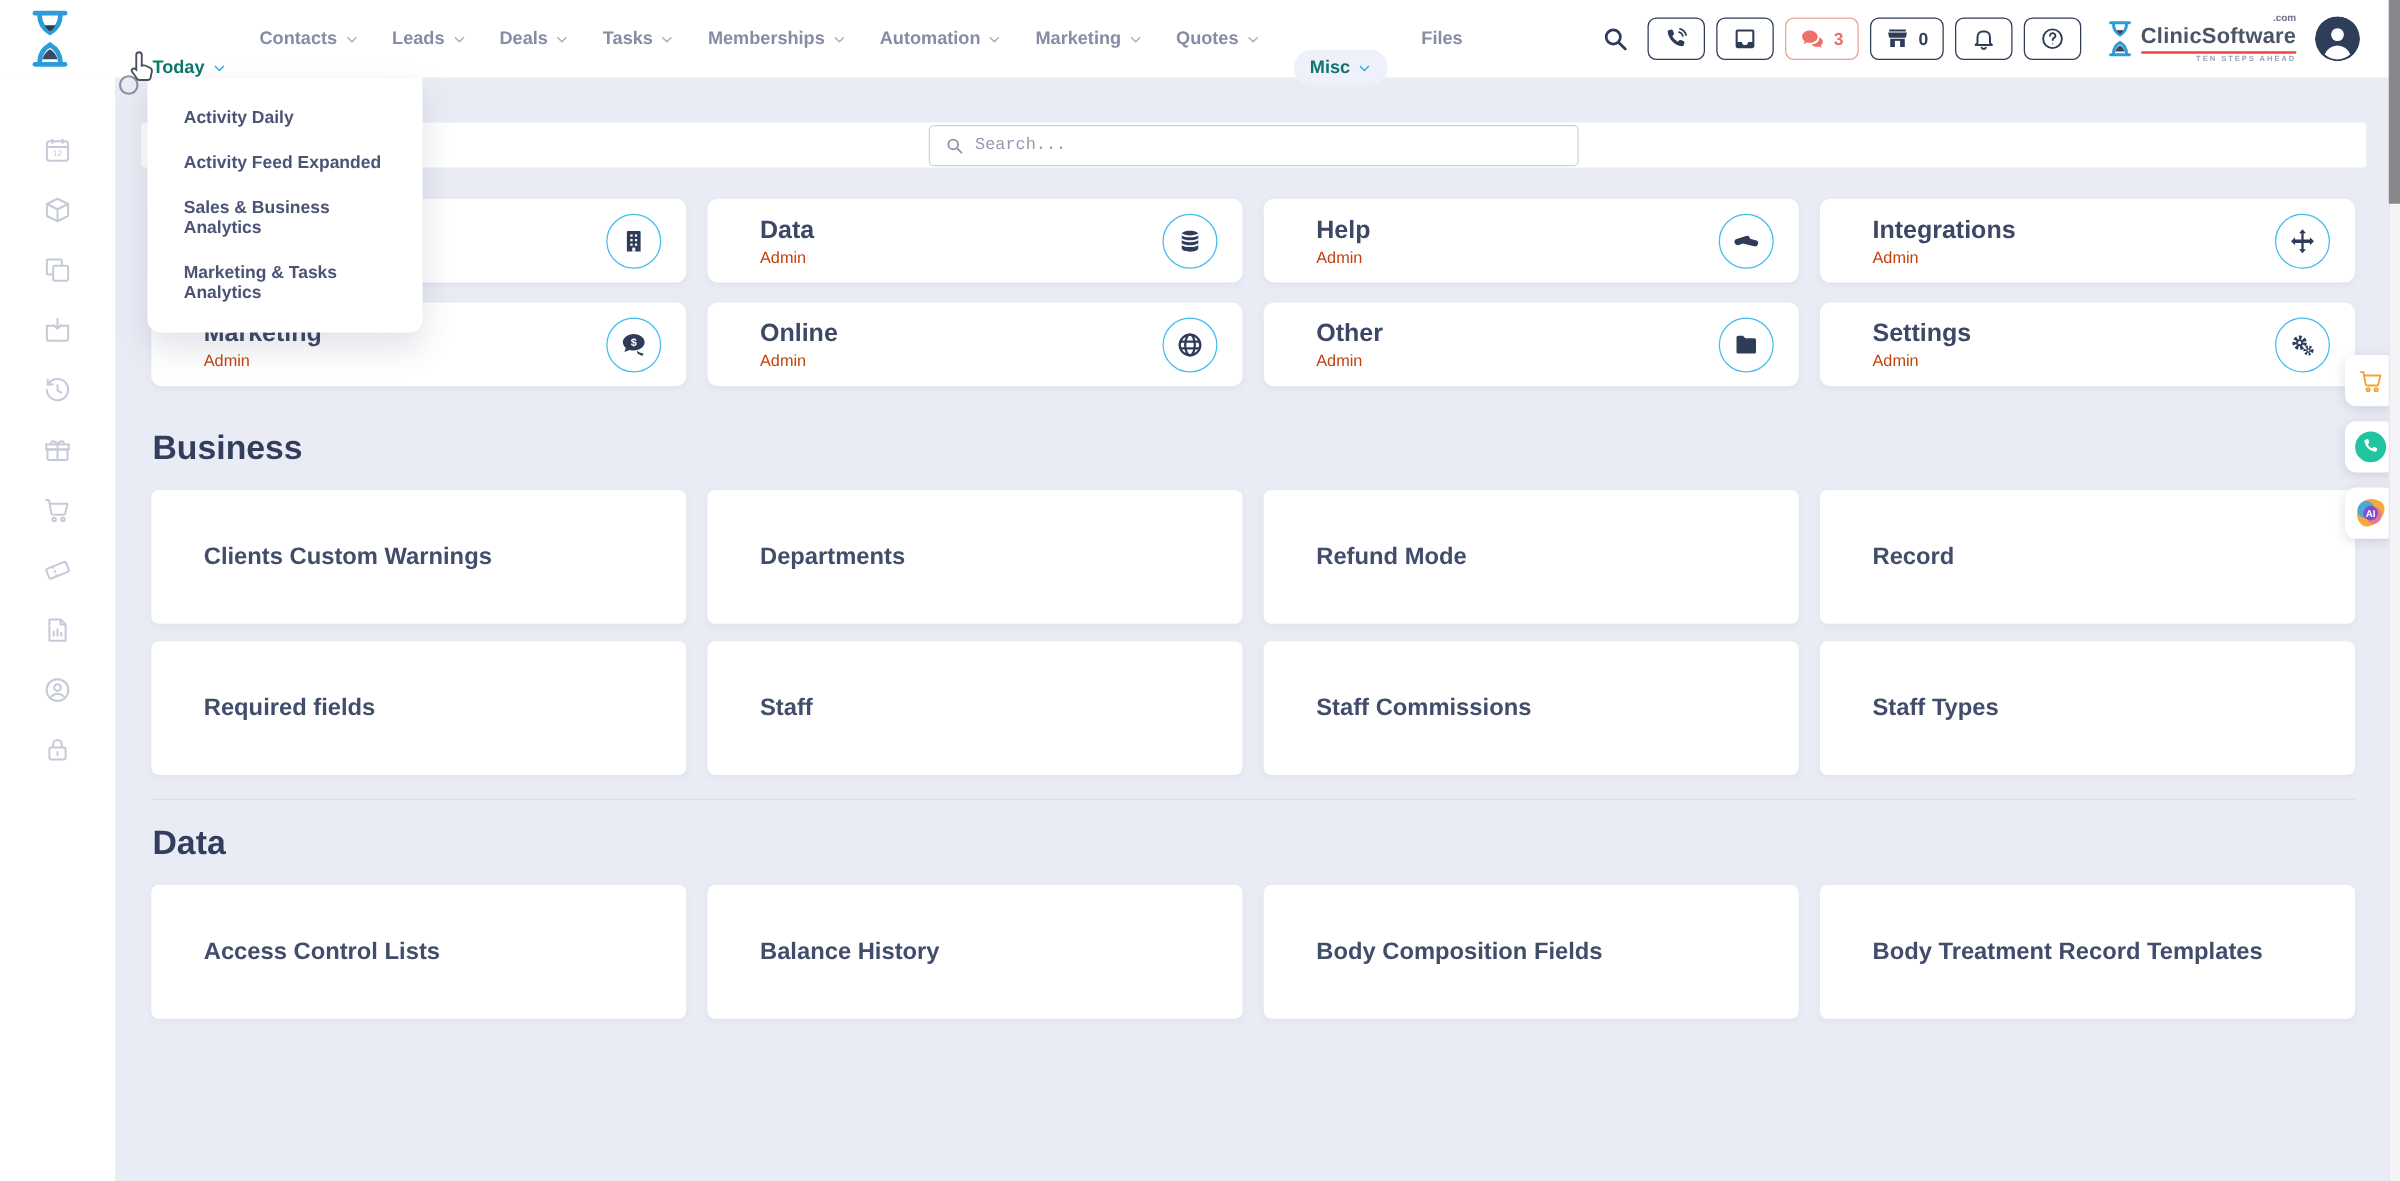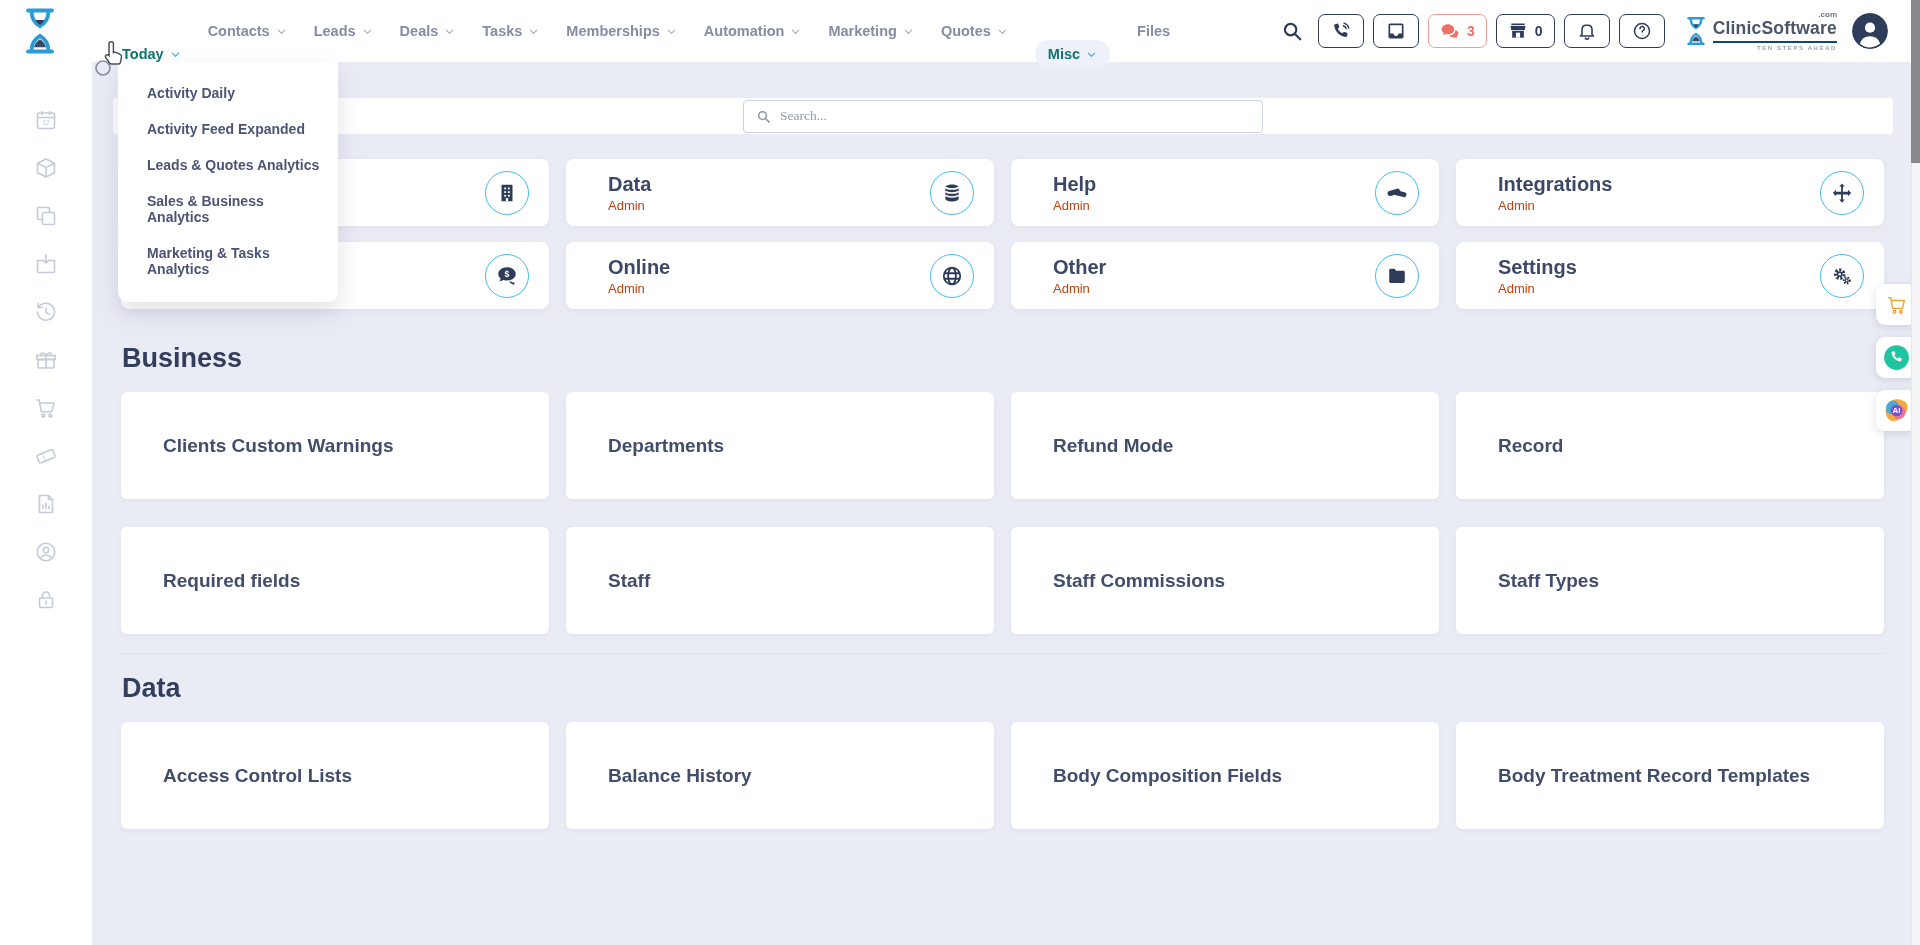--- a/index.html
+++ b/index.html
@@ -32,60 +32,60 @@
     height:34px; min-width:46px; padding:0 11px; background:#fff;
     border:1.6px solid #2e3c59; border-radius:7px; cursor:pointer; color:#2e3c59; }
   .icon-btn .bicon { width:20px; height:20px; color:inherit; }
   .icon-btn .badge { font-size:14px; font-weight:bold; }
   .icon-btn.alert { border-color:#f09d95; color:#ed7168; }
   .brand { display:flex; align-items:flex-start; gap:5px; margin:0 6px 0 10px; cursor:pointer; }
   .brand-mark { width:24px; height:32px; margin-top:4px; }
   .brand-block { display:grid; justify-items:end; line-height:1; }
   .brand-com { font-size:8px; color:#6b7386; font-weight:bold; margin-bottom:1px; }
   .brand-name { font-size:17.5px; font-weight:bold; color:#4b5568; letter-spacing:.2px;
-    border-bottom:2px solid #0c4a6e; padding-bottom:3px; }
+    border-bottom:2px solid #ef4444; padding-bottom:3px; }
   .brand-tag { font-size:6px; letter-spacing:1.6px; color:#98a1b5; margin-top:2px; font-weight:bold; }
   .avatar { width:36px; height:36px; border-radius:50%; overflow:hidden; cursor:pointer; }
   .avatar span { display:block; width:36px; height:36px; }
 
   
   aside {
     position:absolute; top:62px; left:0; width:92px; height:883px;
     background:#fff; display:flex; flex-direction:column; align-items:center;
     padding-top:46px; gap:24px; z-index:10;
   }
   .side-item { width:24px; height:24px; color:#c5cad8; cursor:pointer; }
 
   
   .content { position:absolute; left:92px; top:62px; width:1828px; height:883px; }
   .toolbar { margin:36px 0 0 21px; width:1780px; height:36px; background:#fff;
     border-radius:3px; display:flex; align-items:center; justify-content:center; }
   .search-box { width:520px; height:33px; border:1px solid #cdd2de; border-radius:4px;
     background:#fff; display:flex; align-items:center; padding:0 12px; gap:9px; }
   .search-box .sicon { width:15px; height:15px; color:#8f96a8; }
   .search-box input { flex:1; border:none; outline:none; background:transparent;
-    font-size:13.5px; color:#3d4866; font-family:Liberation Serif, serif; }
+    font-size:13.5px; color:#3d4866; font-family:Liberation Mono, monospace; }
   .search-box input::placeholder { color:#949bae; }
 
   .admin-grid { margin:25px 0 0 29px; width:1763px; display:grid;
     grid-template-columns:repeat(4,1fr); gap:16px 17px; }
   .acard { height:67px; background:#fff; border-radius:8px;
     box-shadow:0 2px 6px rgba(45,55,100,.06);
     display:flex; align-items:center; padding:0 20px 0 42px; cursor:pointer; }
   .acard-title { font-size:20px; font-weight:bold; color:#3d4866; line-height:1.1; }
   .acard-sub { font-size:13px; color:#c2410c; margin-top:3px; }
   .icon-circle { margin-left:auto; width:44px; height:44px; border:1.6px solid #43bbef;
     border-radius:50%; display:flex; align-items:center; justify-content:center; color:#2e3c59; }
   .icon-circle svg { width:22px; height:22px; }
 
   .sections { margin-left:29px; width:1763px; }
   .group + .group { margin-top:19px; border-top:1px solid #dcdfeb; }
   .section-title { font-size:27px; font-weight:bold; color:#333e5c; margin:34px 0 18px 1px; }
   .group + .group .section-title { margin-top:19px; }
-  .section-grid { display:grid; grid-template-columns:repeat(4,1fr); gap:28px 17px; }
+  .section-grid { display:grid; grid-template-columns:repeat(4,1fr); gap:14px 17px; }
   .scard { height:107px; background:#fff; border-radius:6px;
     box-shadow:0 2px 6px rgba(45,55,100,.05);
     display:flex; align-items:center; padding:0 42px; cursor:pointer;
     font-size:19px; font-weight:bold; color:#424d6b; }
 
   
   .dropdown { position:absolute; left:118px; top:62px; width:220px; z-index:40;
     background:#fff; border-radius:0 0 10px 10px; padding:13px 0 15px;
     box-shadow:0 12px 26px rgba(50,60,90,.14); }
   .dd-item { padding:10px 10px 10px 29px; font-size:14px; font-weight:bold;
@@ -552,21 +552,20 @@
             <span>Body Treatment Record Templates</span>
           </div>
         </div>
       </section>
     </div>
 </div>
 
 <div class="dropdown" id="dropdown">
     <div class="dd-item">Activity Daily</div>
     <div class="dd-item">Activity Feed Expanded</div>
-    <div class="dd-item">Leads &amp; Quotes Analytics</div>
     <div class="dd-item">Sales &amp; Business Analytics</div>
     <div class="dd-item">Marketing &amp; Tasks Analytics</div>
   </div>
 
 <div class="fabs" id="fabs">
     <div class="fab fab-0">
       <span class="fab-icon" style="width: 100%; height: 100%; display: flex; align-items: center; justify-content: center;">
         <svg viewBox="0 0 24 24" fill="none" stroke="currentColor" stroke-width="1.6" stroke-linecap="round" stroke-linejoin="round">
           <path d="M3 4h2.2l1.8 10.5a1.4 1.4 0 001.4 1.2h8.4a1.4 1.4 0 001.4-1.1L20 7H6"></path>
           <circle cx="9.3" cy="19.5" r="1.4"></circle>

